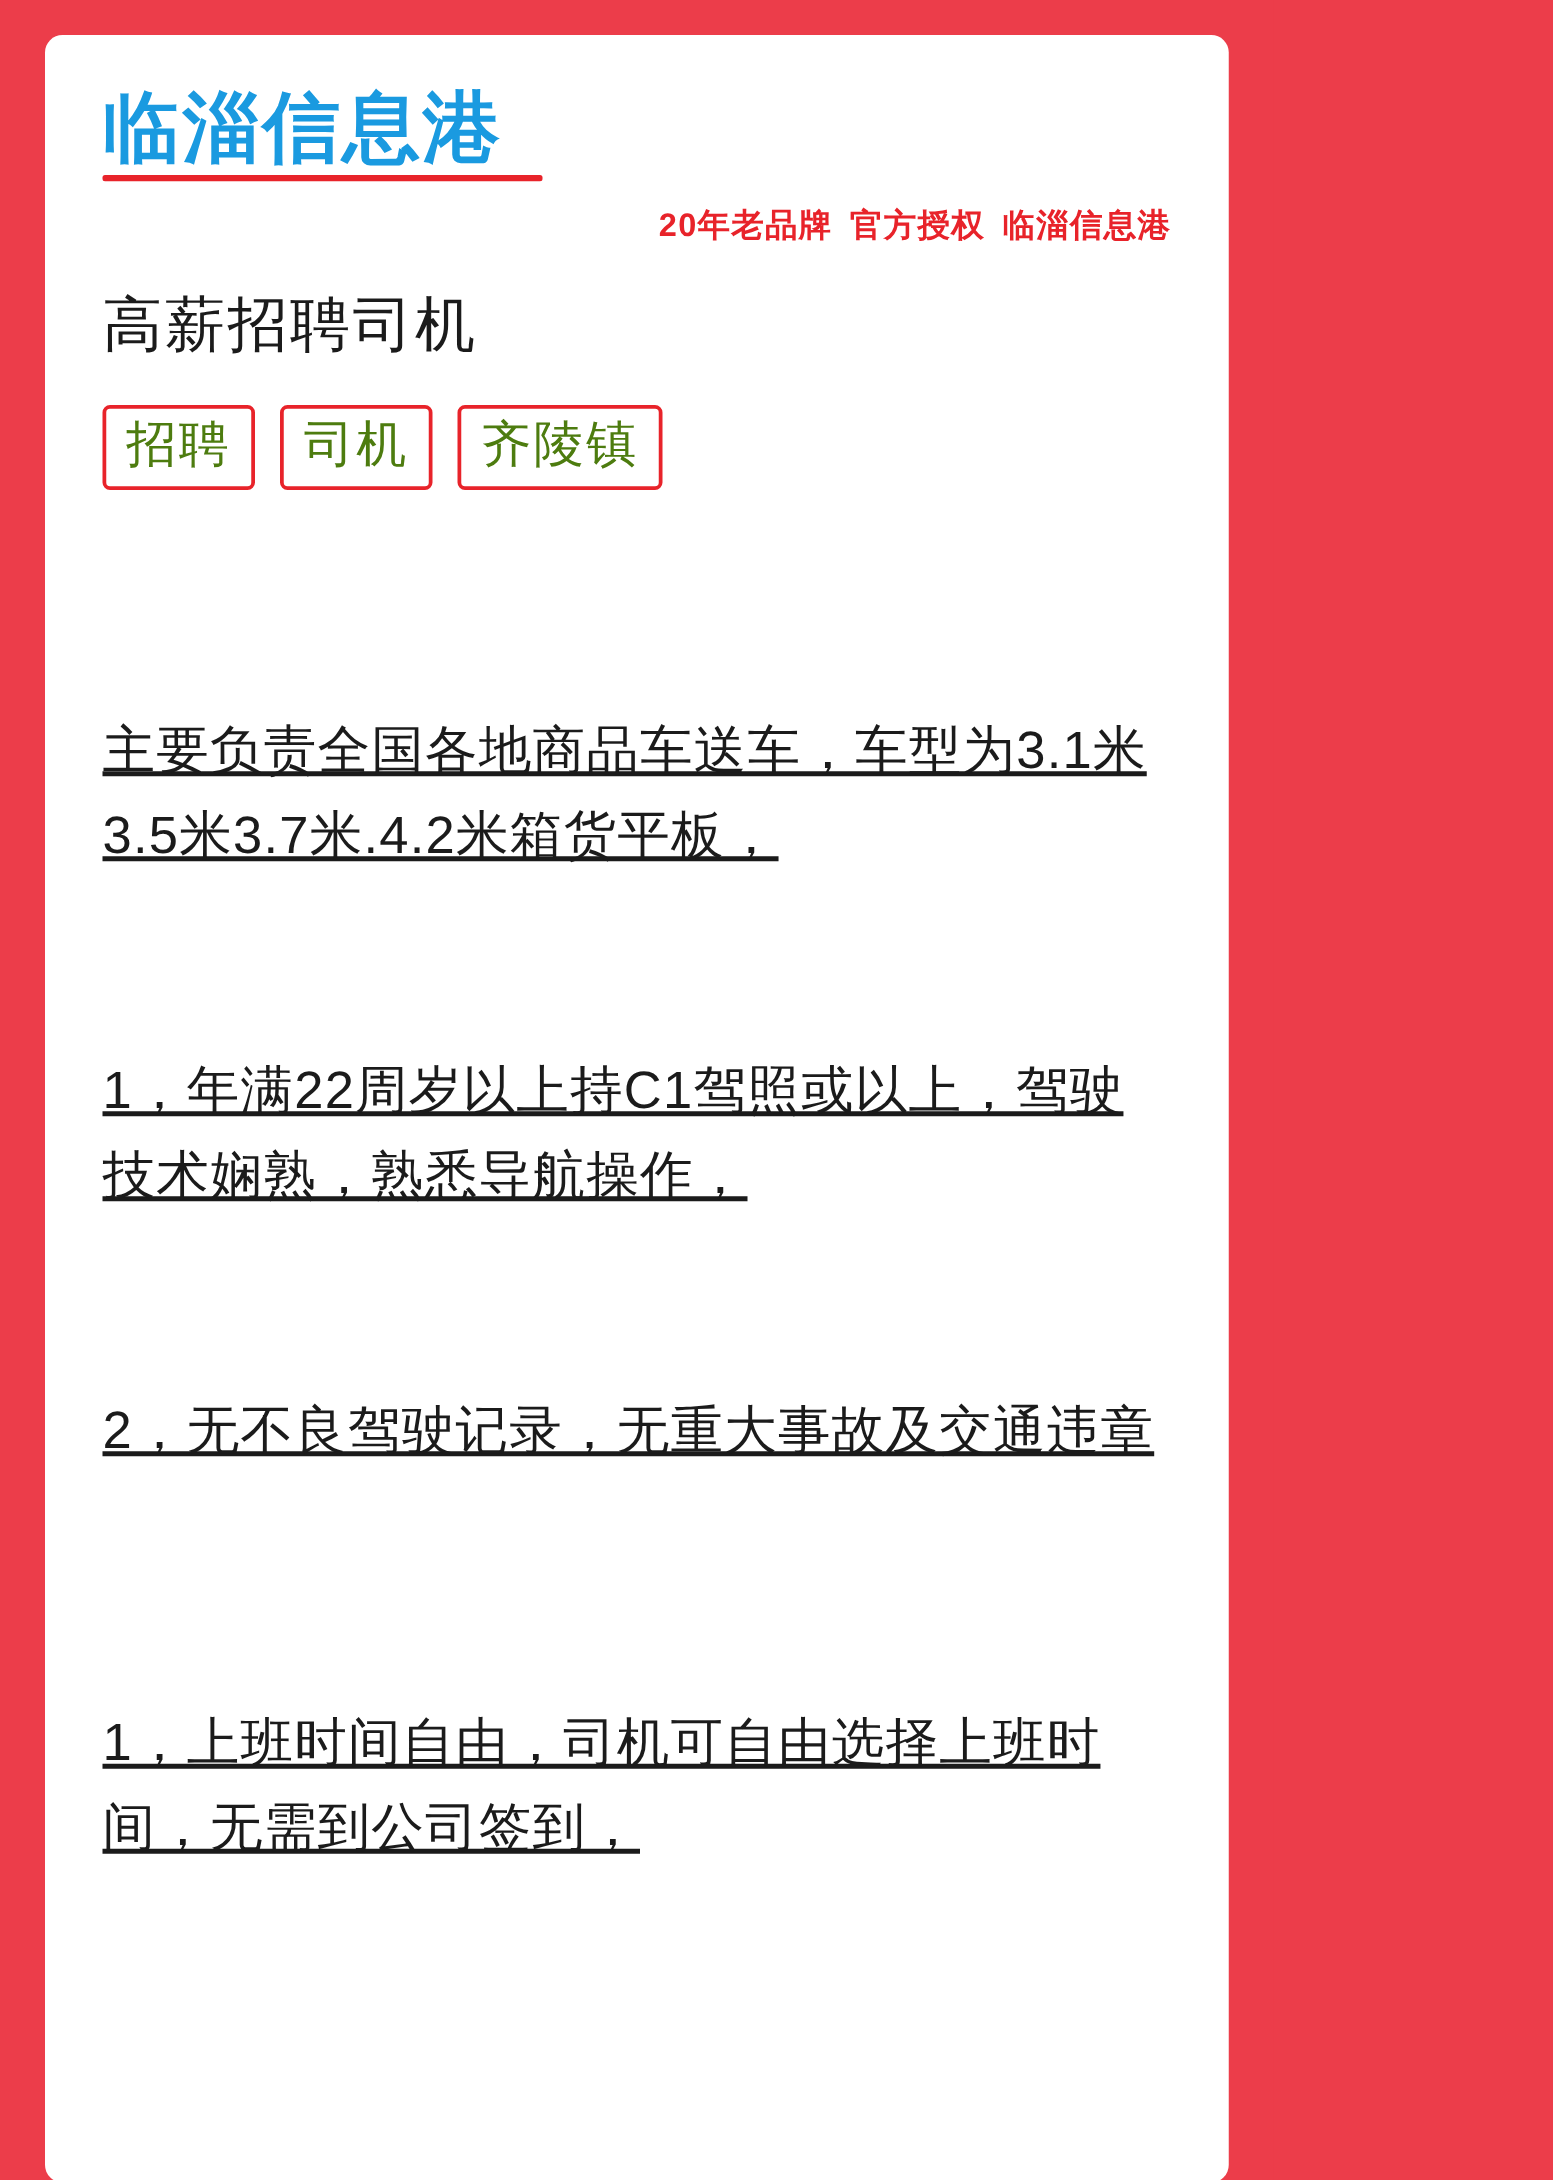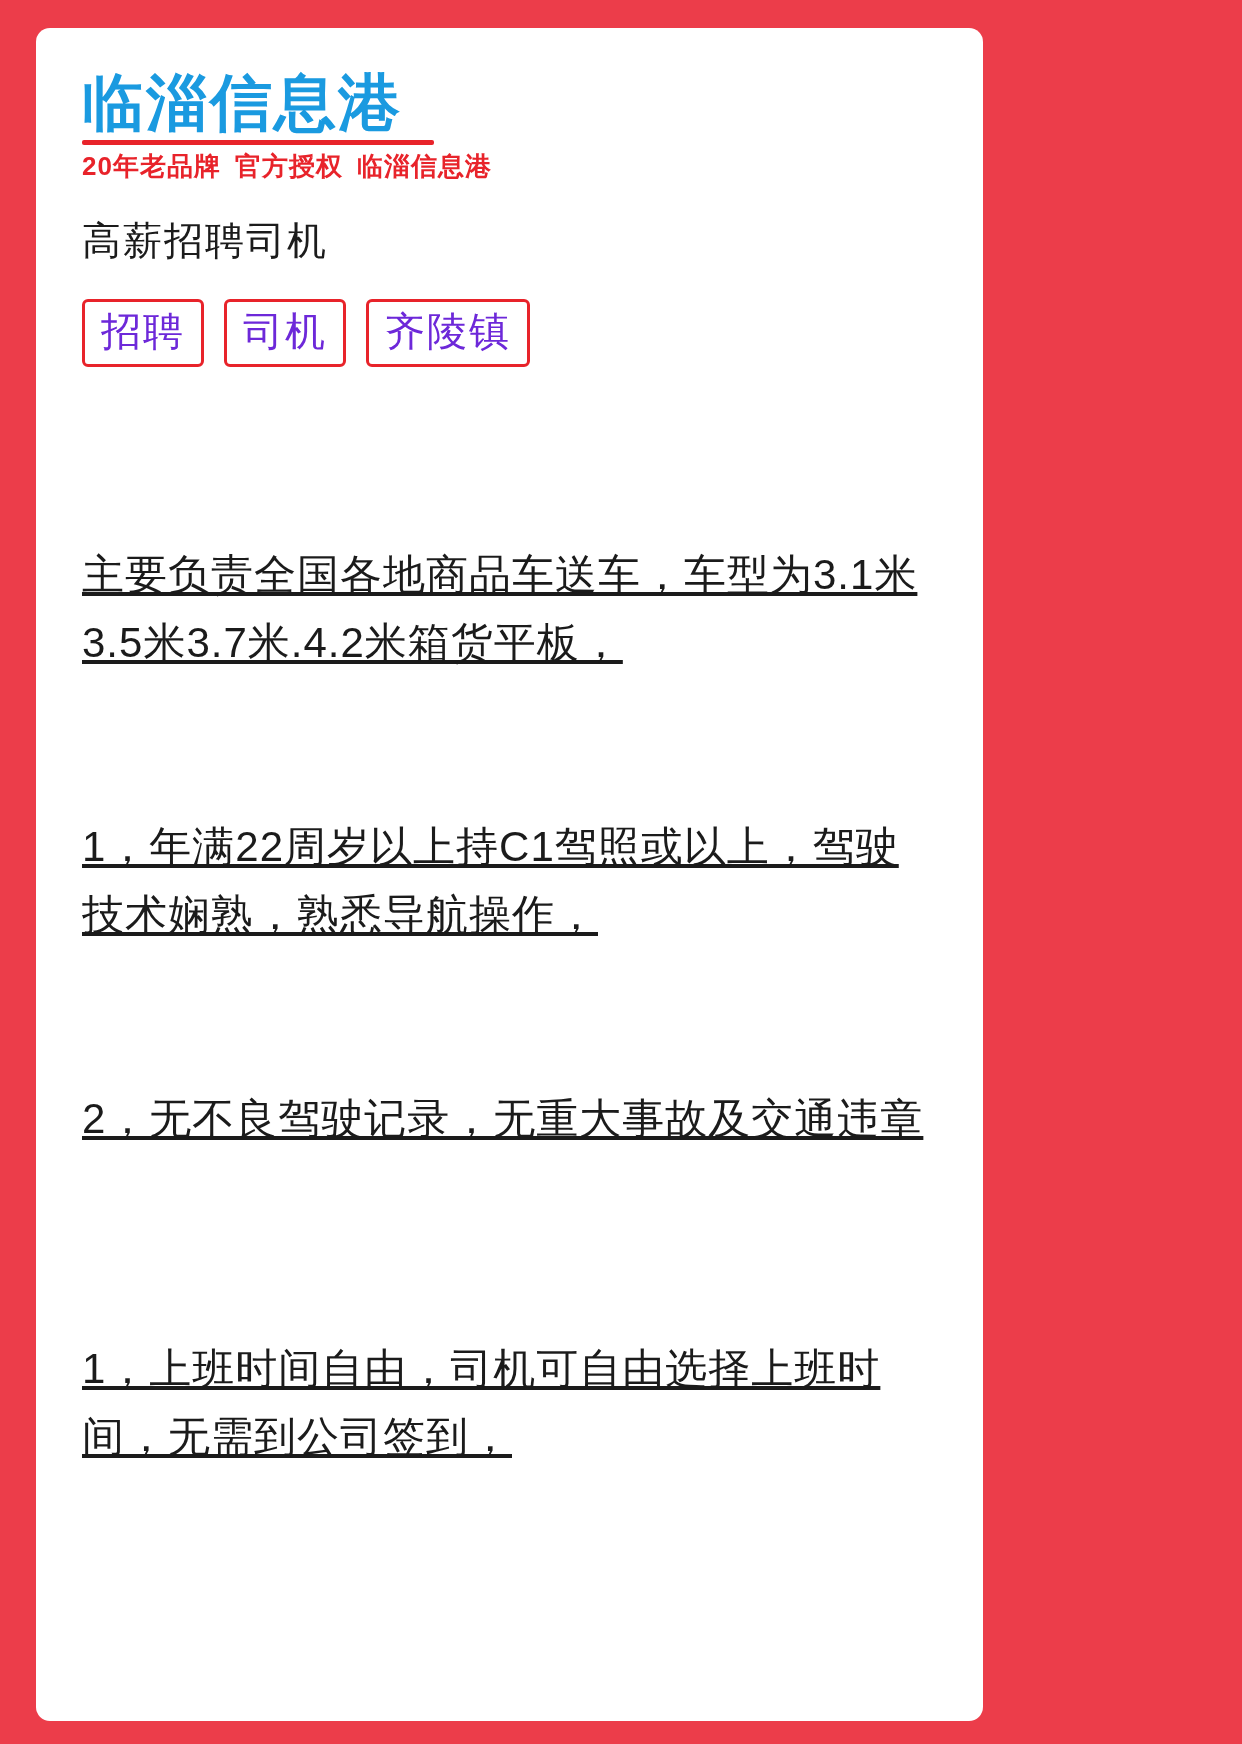--- a/index.html
+++ b/index.html
@@ -36,57 +36,58 @@
   .logo-main {
     font-size: 62px;
     font-weight: bold;
     color: #1a9ae0;
     letter-spacing: 2px;
     line-height: 1.05;
     font-family: "Liberation Sans", sans-serif;
     white-space: nowrap;
   }
   .logo-sub {
-    margin-top: 4px;
+    margin-top: 18px;
     display: flex;
     align-items: center;
     gap: 14px;
     white-space: nowrap;
+    justify-content: flex-end;
   }
   .logo-sub span {
     font-size: 26px;
     font-weight: bold;
     color: #e8232a;
     letter-spacing: 1px;
   }
   .logo-rule {
     height: 5px;
     width: 352px;
     background: #e8232a;
     margin-top: 5px;
     border-radius: 2px;
   }
   
   .job-title {
-    font-size: 39px;
+    font-size: 48px;
     color: #1b1b1b;
     font-weight: normal;
     letter-spacing: 2px;
     margin: 18px 0 34px 0;
     line-height: 1.2;
   }
   
   .tags {
     display: flex;
     gap: 20px;
     margin-bottom: 38px;
   }
   .tag {
     border: 3px solid #e8232a;
-    color: #6d28d9;
+    color: #4d7c0f;
     font-size: 40px;
     padding: 6px 16px 10px 16px;
     border-radius: 6px;
     line-height: 1.15;
     letter-spacing: 2px;
   }
   
   .desc {
     font-size: 42px;
     color: #1b1b1b;

